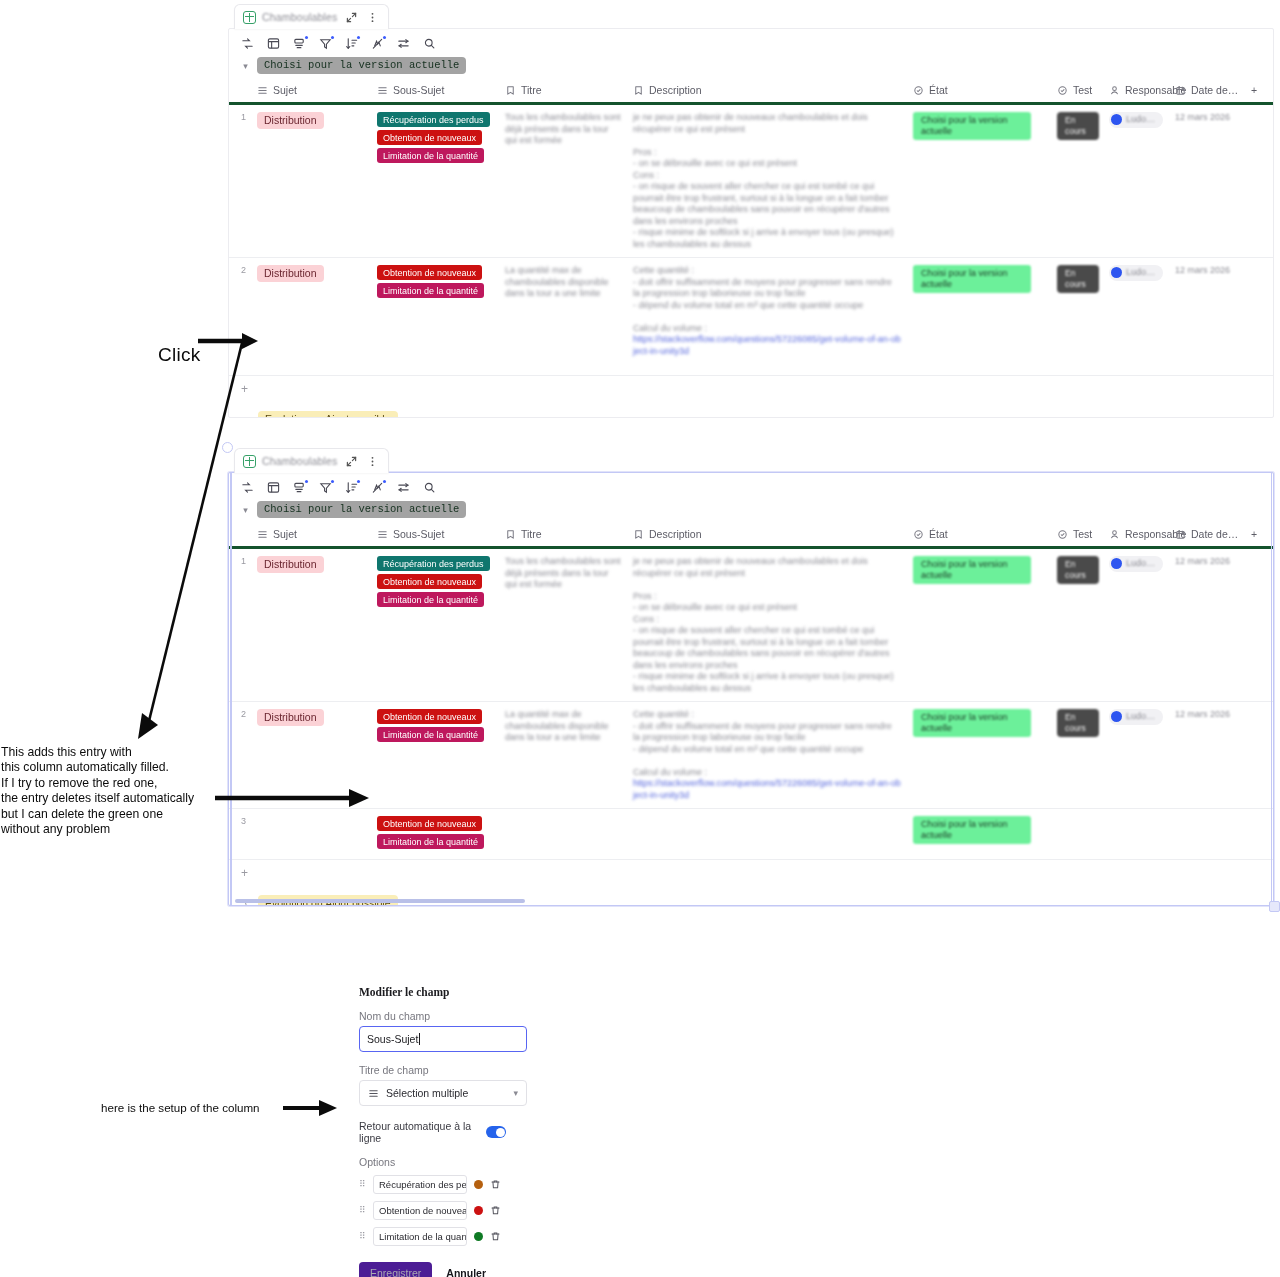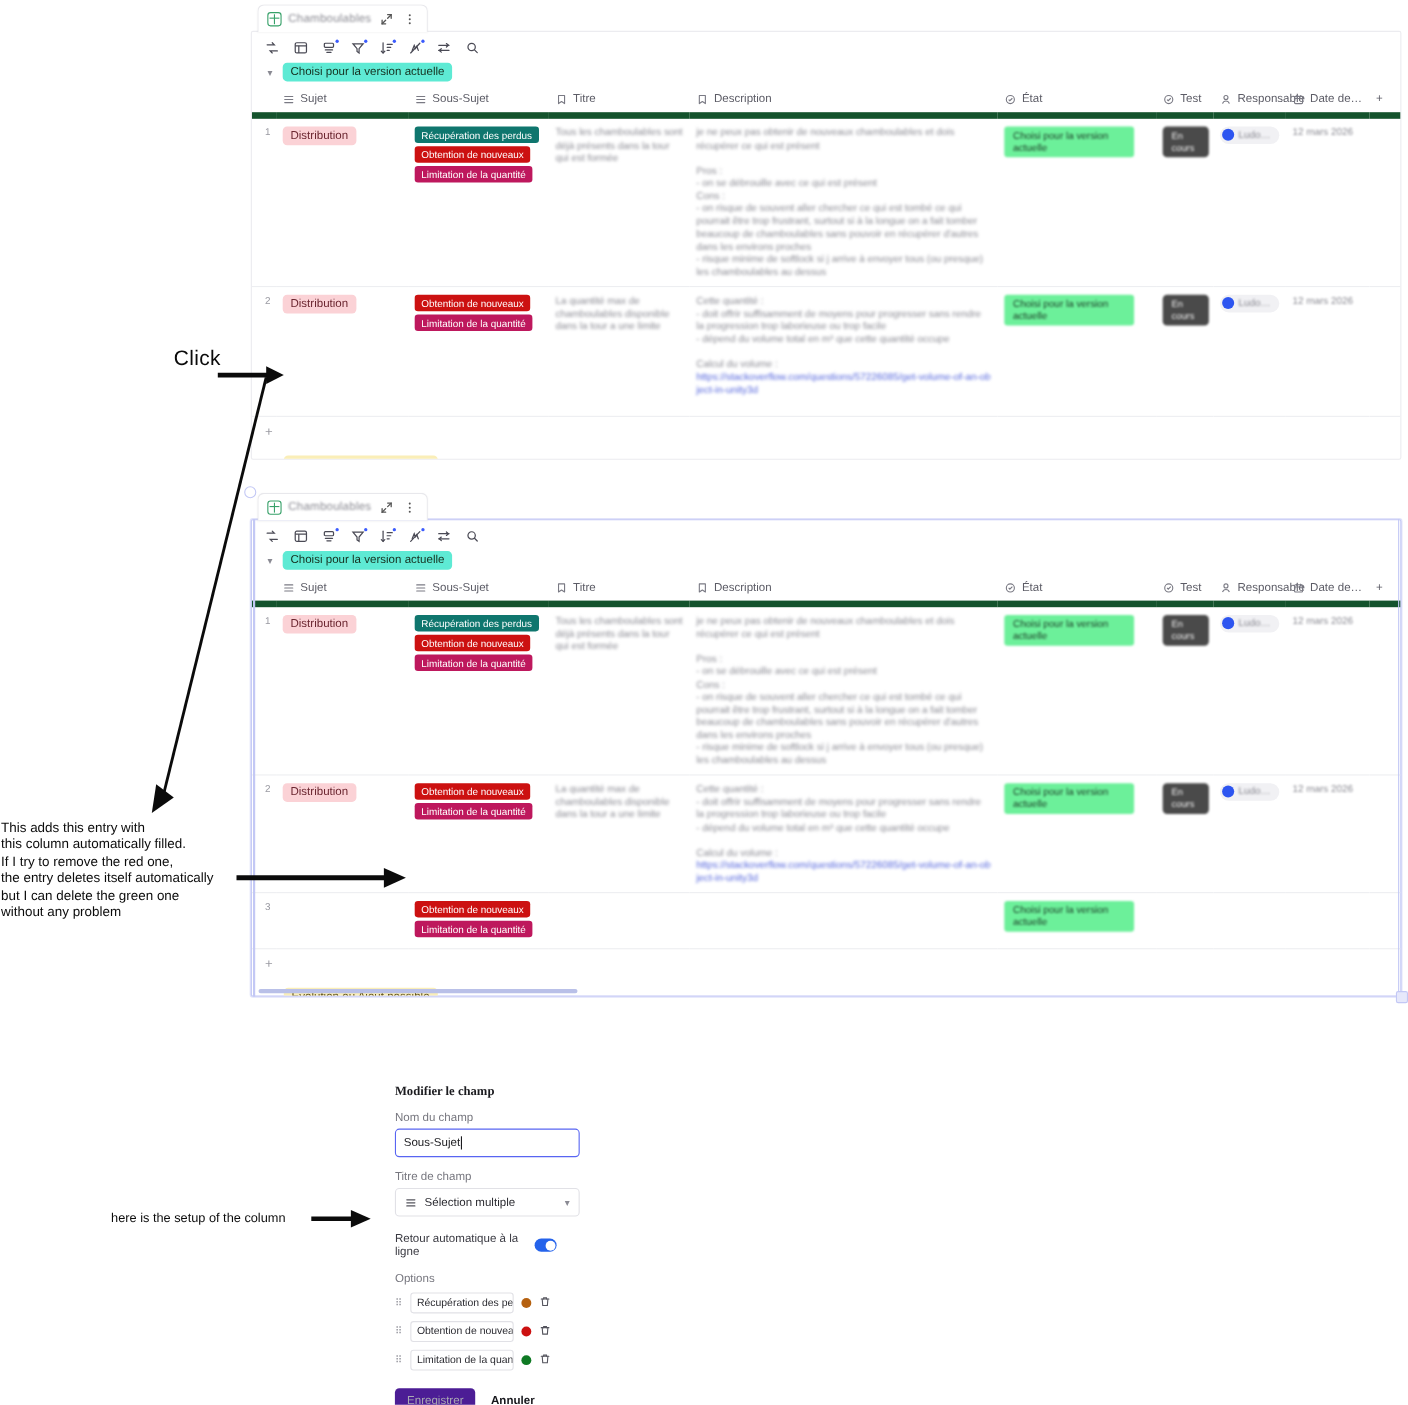--- a/index.html
+++ b/index.html
@@ -66,29 +66,29 @@
   
   .tbar { display:flex; align-items:center; gap:13px; padding:8px 12px 4px 12px; }
   .tbar-ic { width:13px;height:13px;position:relative;color:#4a4a55;flex:none; }
   .tbar-ic svg{display:block;}
   .dot { position:absolute; right:-2px; top:-1px; width:3.4px;height:3.4px;border-radius:50%;background:#3b5bfd; }
 
   
   .grp { display:flex; align-items:center; gap:7px; padding:3px 12px 6px 12px; }
   .grp-caret { color:#8a8a93; font-size:9px; width:9px; text-align:center; }
   .chip { display:inline-block; padding:2px 7px; border-radius:4px; font-size:10.5px; line-height:13px; white-space:nowrap; }
-  .chip-green { background:#5eead4; color:#15301f; }
+  .chip-green { background:#a3a3a3; color:#15301f;font-family:Liberation Mono, monospace; }
   .chip-yellow{ background:#faeeb8; color:#5c4d14; }
   .chip-pink-light { background:#fbd2d6; color:#6b2630; }
 
   
   table.grid { width:1046px; border-collapse:collapse; table-layout:fixed; }
   table.grid th {
     font-weight:400; font-size:10.5px; color:#5c5c66; text-align:left;
-    padding:4px 6px 6px 6px; border-bottom:6px solid #14532d;
+    padding:4px 6px 6px 6px; border-bottom:3px solid #14532d;
     vertical-align:middle; white-space:nowrap;
   }
   table.grid th .th-in { display:flex; align-items:center; gap:5px; }
   table.grid th svg { flex:none; }
   table.grid td {
     padding:7px 6px; vertical-align:top; border-bottom:1px solid #edeef1;
     font-size:9px; line-height:11.5px;
   }
   .c-idx { width:22px; color:#9a9aa2; font-size:9.5px; padding-left:12px !important; }
   .c-suj { width:120px; }
@@ -646,21 +646,21 @@
 
     <div class="hscroll"></div>
   </div>
 
   <span class="handle tl"></span>
   <span class="handle br"></span>
   <span class="embed-vline" style="left:2px; top:24px; height:434px;"></span>
   <span class="embed-vline" style="right:2px; top:24px; height:434px;"></span>
 </div>
 
-<div class="ann ann-click" style="left:158px; top:316px;">Click</div>
+<div class="ann ann-click" style="left:158px; top:344px;">Click</div>
 
 <svg class="ann-svg" width="70" height="22" style="left:198px; top:331px;">
   <line x1="0" y1="10" x2="46" y2="10" stroke="#0b0b0b" stroke-width="4.5"></line>
   <polygon points="44,2 60,10 44,18" fill="#0b0b0b"></polygon>
 </svg>
 
 <svg class="ann-svg" width="130" height="420" style="left:130px; top:335px;">
   <path d="M112 8 L18 390" stroke="#0b0b0b" stroke-width="2.6" fill="none"></path>
   <polygon points="8,404 12,378 28,390" fill="#0b0b0b"></polygon>
 </svg>

